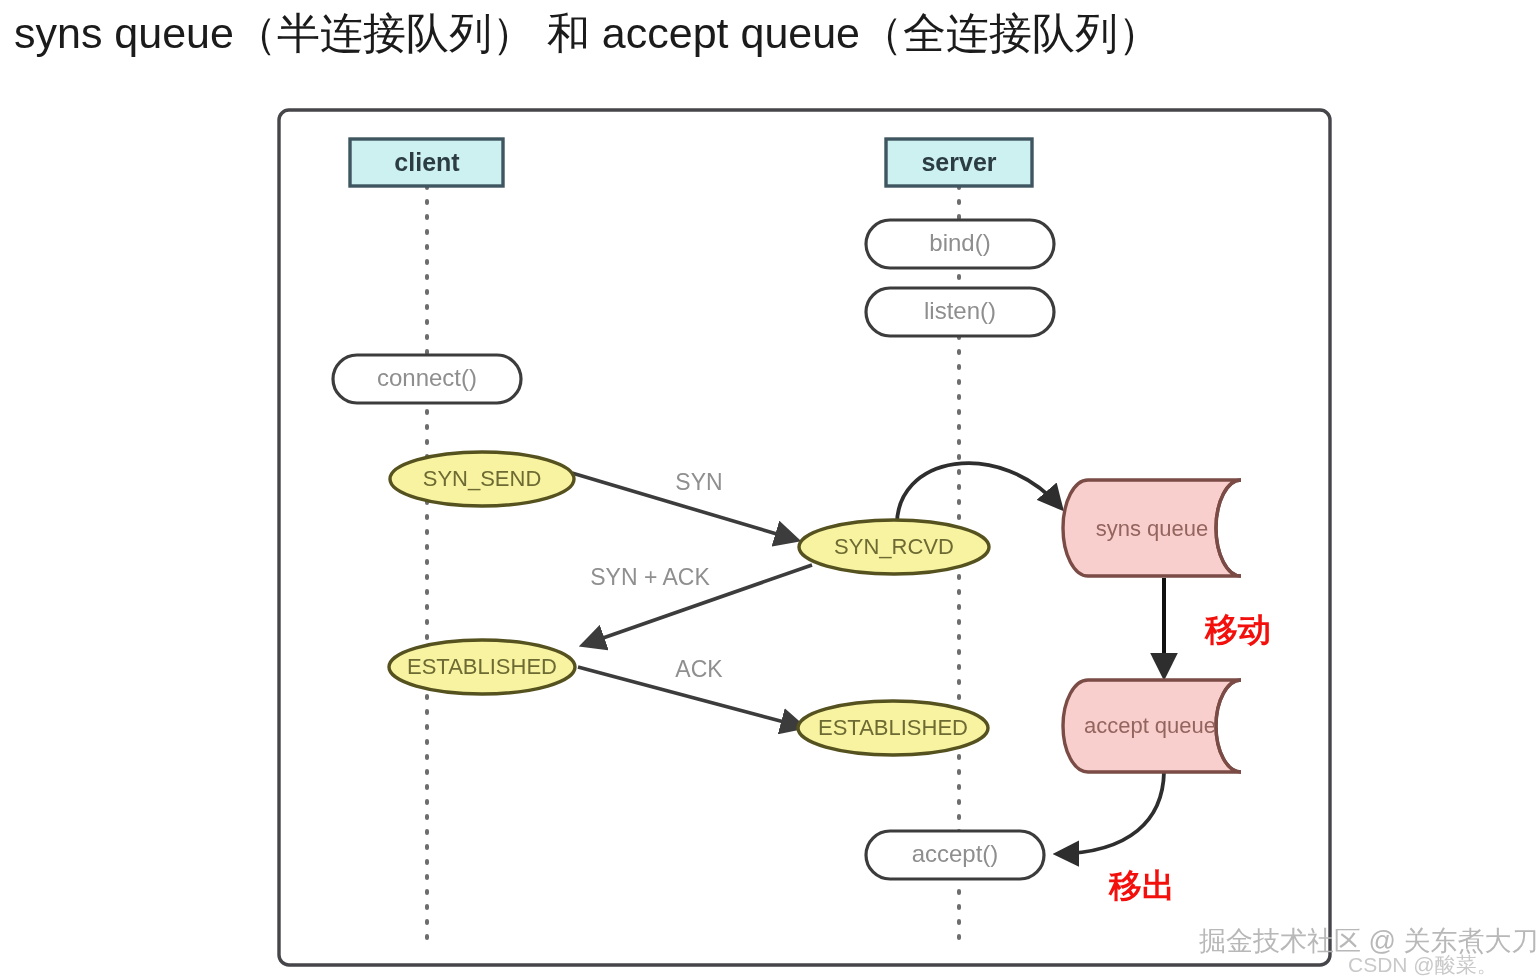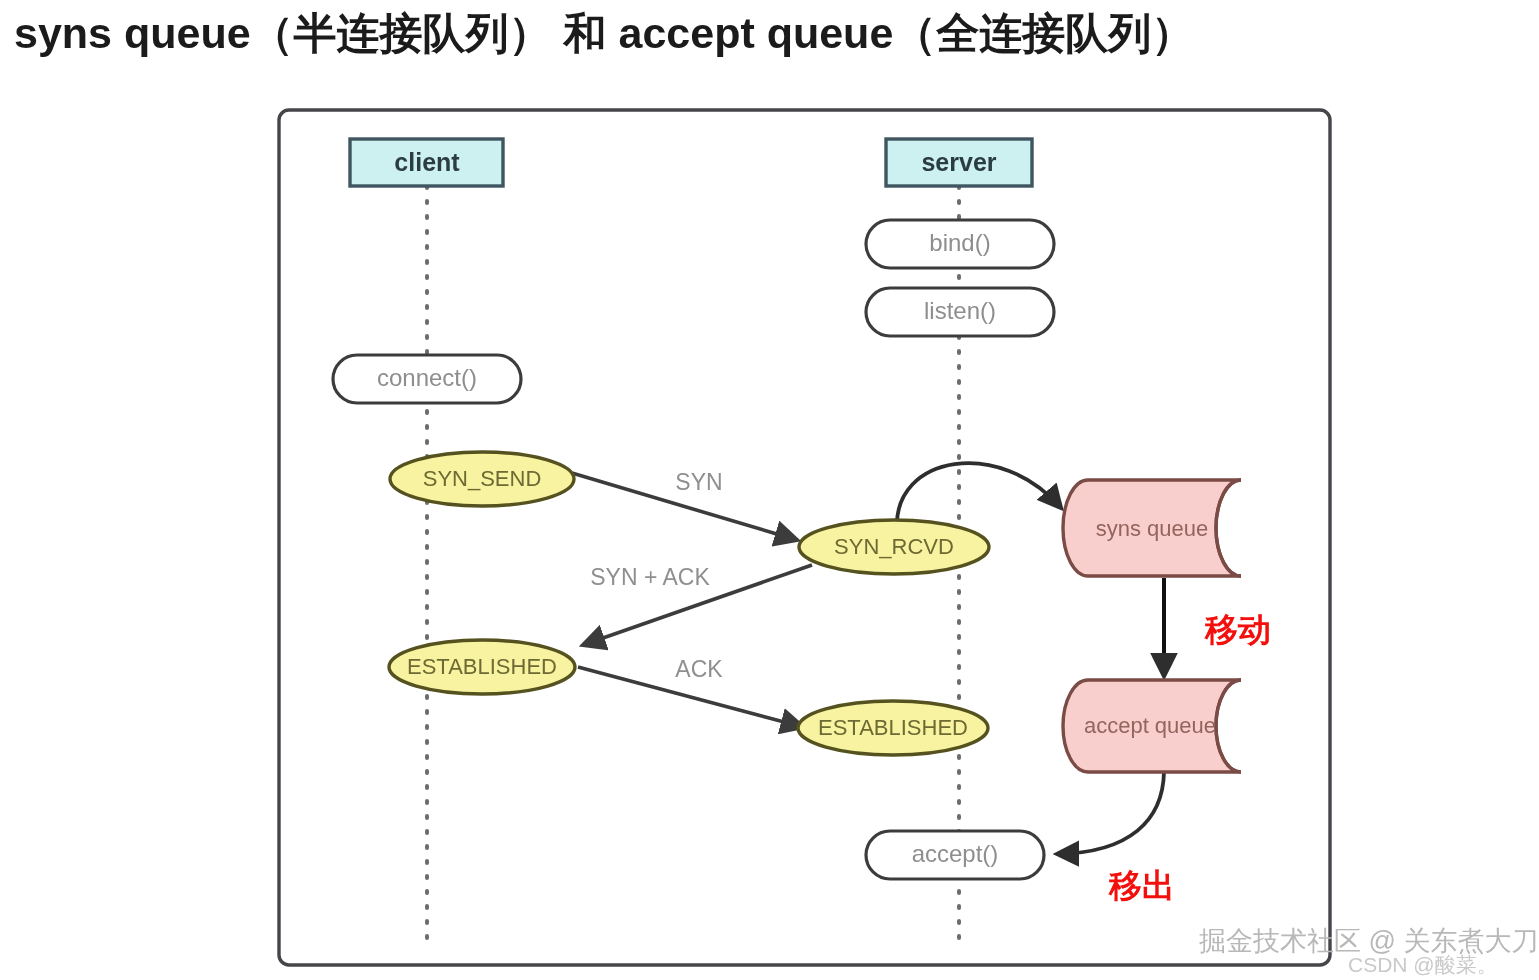--- a/index.html
+++ b/index.html
@@ -18,21 +18,21 @@
   
   #diagram-title {
     position: absolute;
     left: 14px;
     top: 2px;
     width: 1450px;
     height: 66px;
     font-size: 43px;
     line-height: 62px;
     color: #1b1b1b;
-    font-weight: 700;
+    font-weight: 400;
     letter-spacing: 0px;
     white-space: nowrap;
   }
 
   
   #diagram-svg {
     position: absolute;
     left: 0;
     top: 0;
     width: 1539px;

